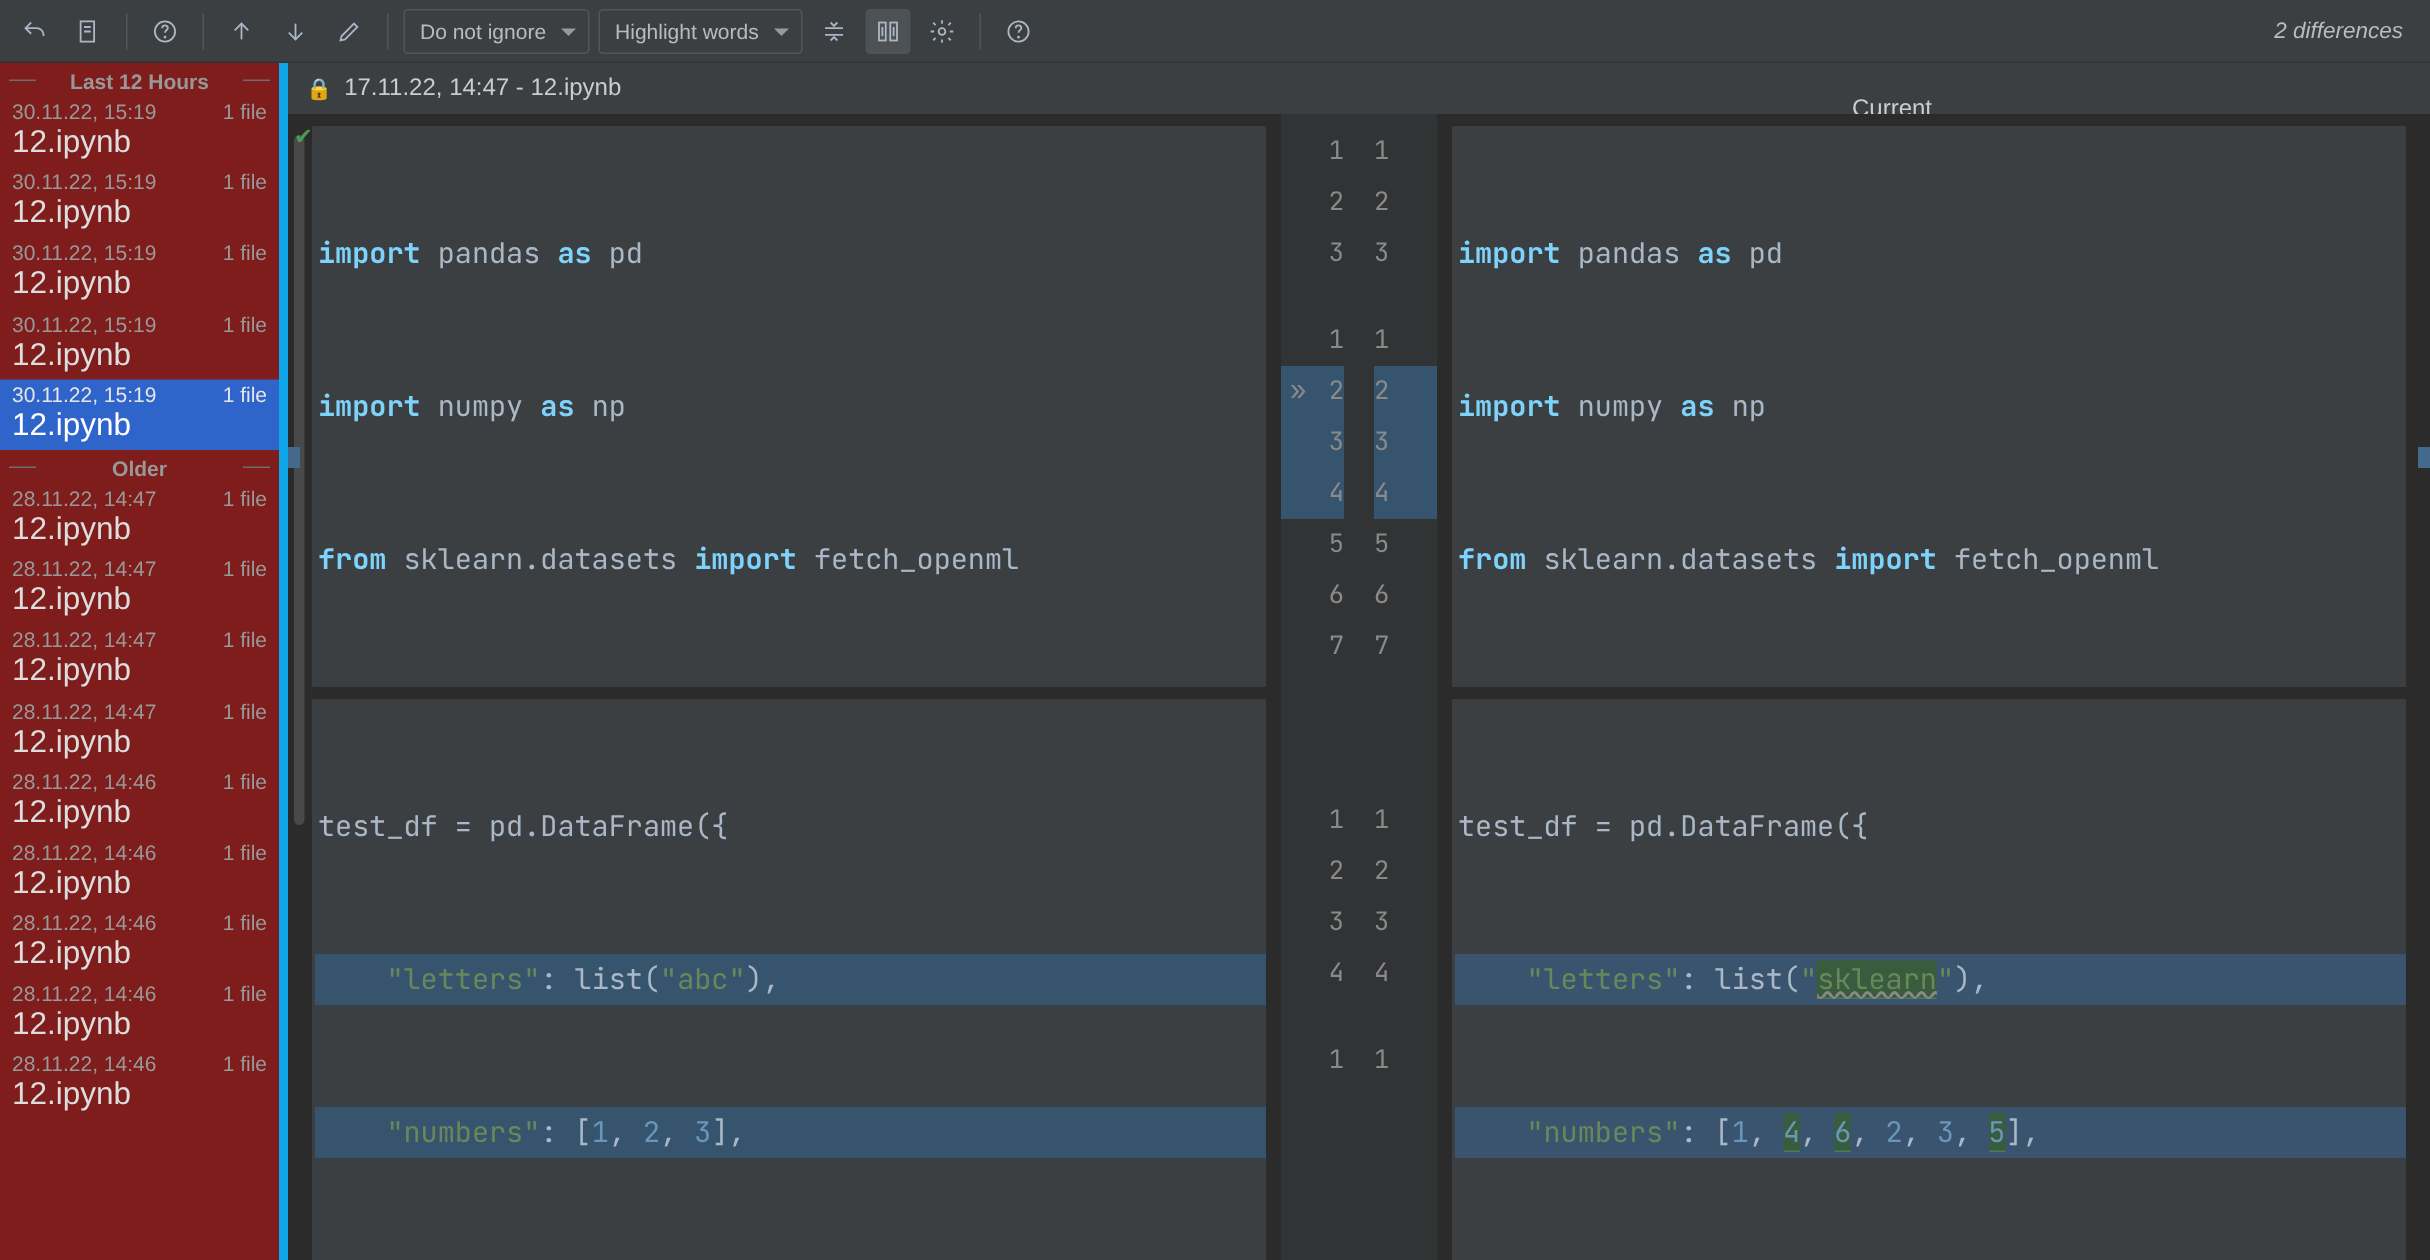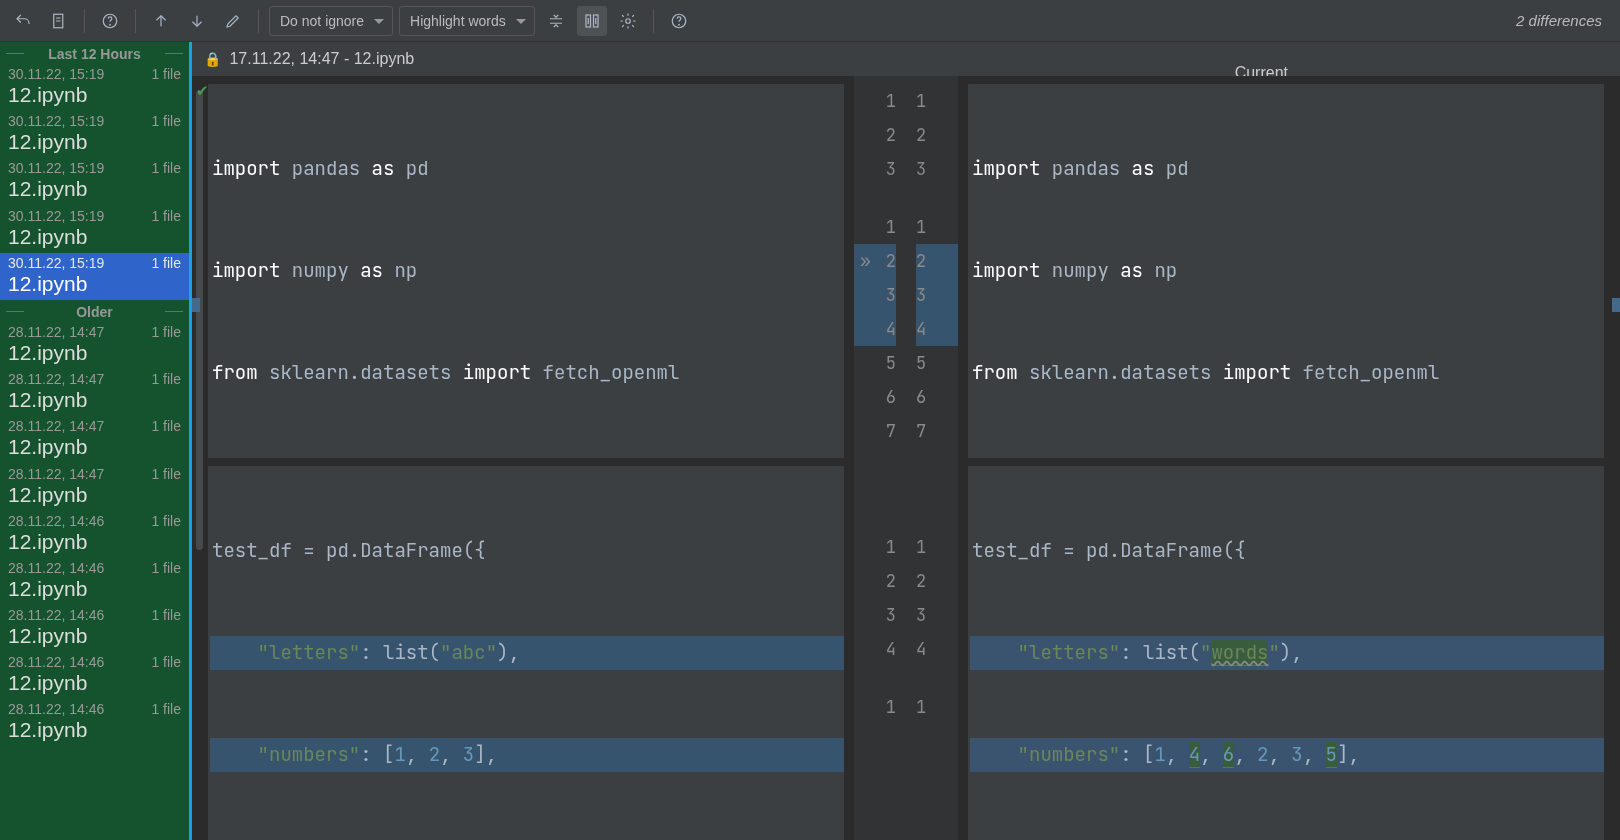--- a/index.html
+++ b/index.html
@@ -56,23 +56,23 @@
 }
 .tb-spacer { flex: 1; }
 .diff-count { color: #bbbbbb; padding-right: 10px; font-size: 15px; font-style: italic; }
 
 
 .main { flex: 1; display: flex; overflow: hidden; }
 
 
 .history {
   width: 192px;
-  background: #14532d;
+  background: #7f1d1d;
   overflow-y: auto;
-  border-right: 3px solid #0ea5e9;
+  border-right: 6px solid #0ea5e9;
 }
 .group-hdr {
   color: #989898;
   font-weight: 600;
   font-size: 14px;
   padding: 4px 8px 2px;
   position: relative;
   text-align: center;
 }
 .group-hdr::before, .group-hdr::after {
@@ -146,21 +146,21 @@
 .code {
   font-family: "JetBrains Mono", Menlo, Consolas, monospace;
   font-size: 19px;
   line-height: 34px;
   color: #a9b7c6;
   white-space: pre;
   padding: 0 0 0 2px;
   overflow: hidden;
 }
 .code-row { height: 34px; padding-left: 2px; }
-.kw { color: #ffffff; }
+.kw { color: #7dd3fc; font-weight: bold; }
 .str { color: #6a8759; }
 .num { color: #6897bb; }
 .diffbg { background: #36546e; }
 .diffbg-r { background: #3a5470; }
 .added { background: #385c3d; border-bottom: 1px solid #4c7a52; }
 
 .check { position: absolute; top: 6px; left: 4px; color: #499c54; font-size: 15px; z-index: 2; }
 
 .apply-arrow {
   position: absolute;
@@ -466,21 +466,21 @@
             <div class="cell right">
               <div class="code">
                 <div class="code-row"><span class="kw">import</span><span> pandas </span><span class="kw">as</span><span> pd</span></div>
                 <div class="code-row"><span class="kw">import</span><span> numpy </span><span class="kw">as</span><span> np</span></div>
                 <div class="code-row"><span class="kw">from</span><span> sklearn.datasets </span><span class="kw">import</span><span> fetch_openml</span></div>
               </div>
             </div>
             <div class="cell right">
               <div class="code">
                 <div class="code-row"><span>test_df = pd.DataFrame({</span></div>
-                <div class="code-row diffbg-r"><span>    </span><span class="str">"letters"</span><span>: list(</span><span class="str">"</span><span class="str added" style="text-decoration:underline wavy #888">words</span><span class="str">"</span><span>),</span></div>
+                <div class="code-row diffbg-r"><span>    </span><span class="str">"letters"</span><span>: list(</span><span class="str">"</span><span class="str added" style="text-decoration:underline wavy #888">sklearn</span><span class="str">"</span><span>),</span></div>
                 <div class="code-row diffbg-r"><span>    </span><span class="str">"numbers"</span><span>: [</span><span class="num">1</span><span>, </span><span class="num added">4</span><span>, </span><span class="num added">6</span><span>, </span><span class="num">2</span><span>, </span><span class="num">3</span><span>, </span><span class="num added">5</span><span>],</span></div>
                 
                 
                 
                 
               </div>
             </div>
 
           </div>
         </div>

